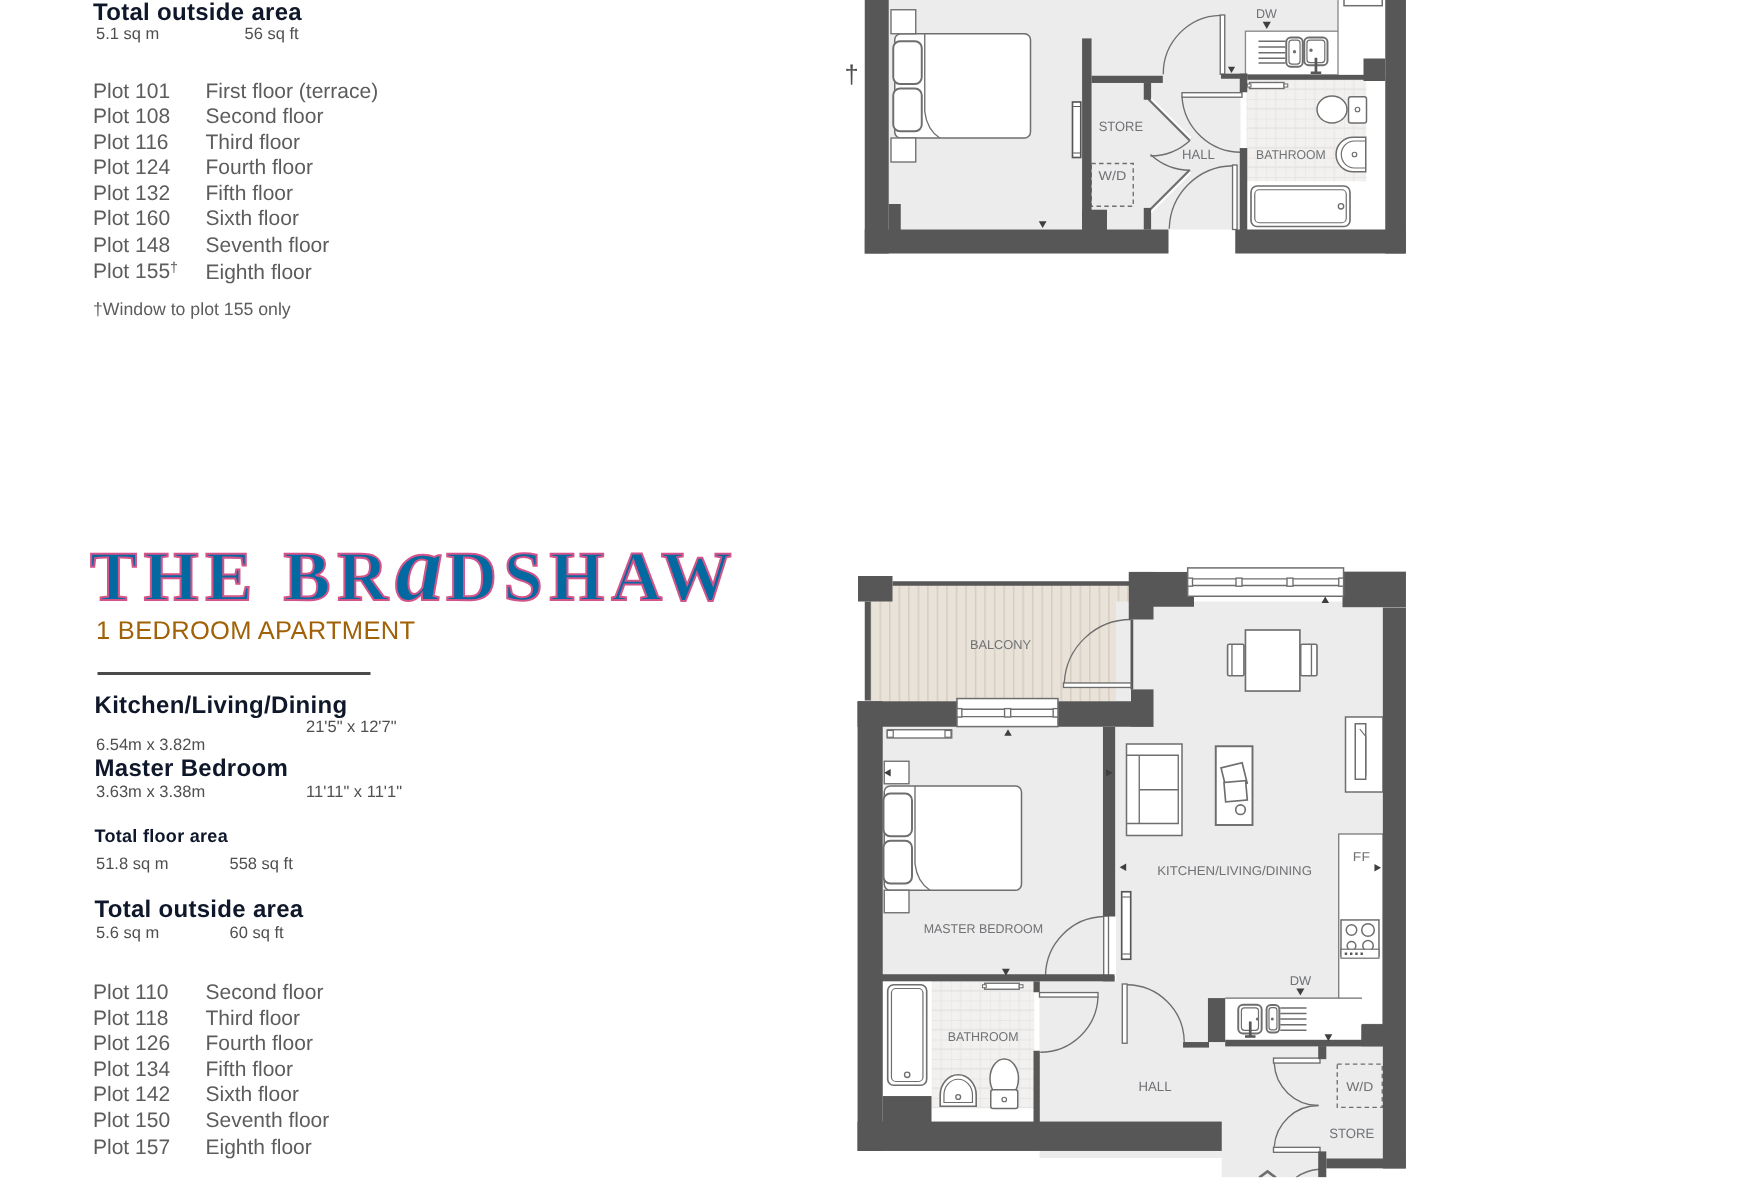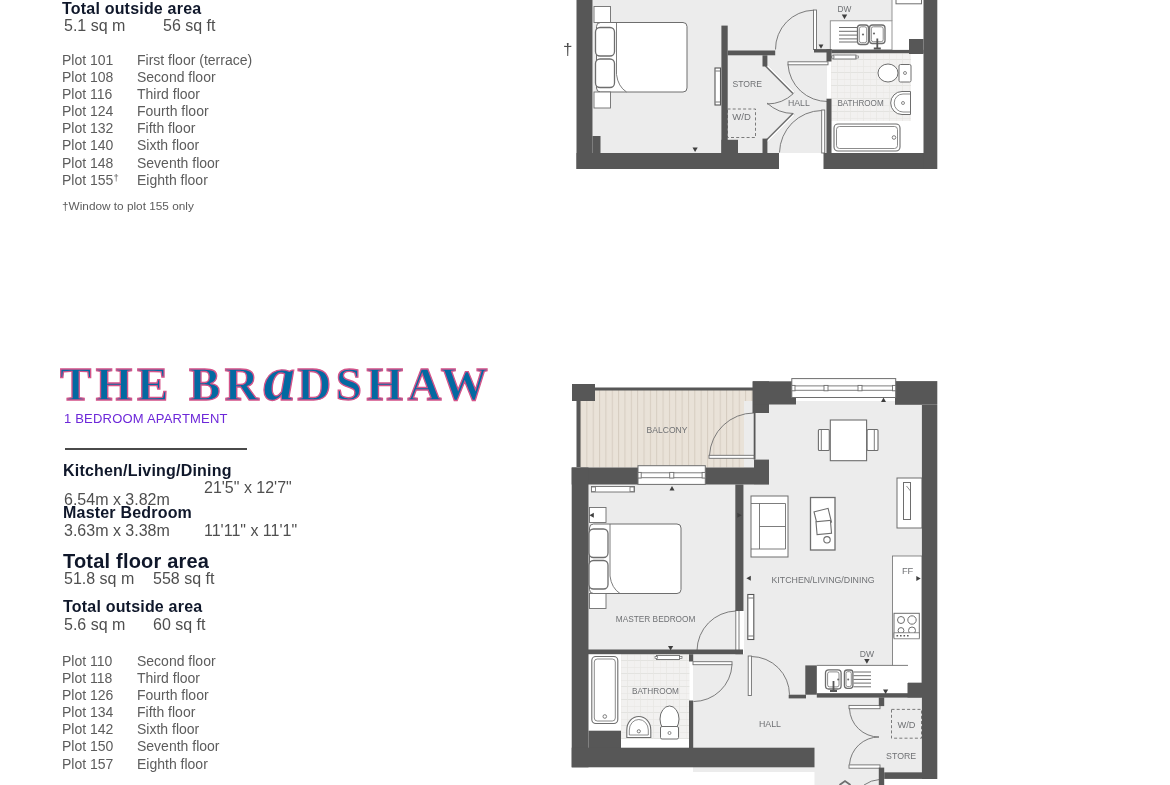--- a/index.html
+++ b/index.html
@@ -1,20 +1,20 @@
 <!DOCTYPE html>
 <html><head>
 <meta charset="utf-8">
 <style>
   html,body{margin:0;padding:0;}
   body{width:1170px;height:785px;position:relative;background:#ffffff;overflow:hidden;
        font-family:"Liberation Sans", sans-serif;}
   .abs{position:absolute;}
   .hdr{font-weight:bold;color:#0f172a;font-size:14px;letter-spacing:0.2px;}
-  .val{color:#4f4f4f;font-size:16px;}
+  .val{color:#4f4f4f;font-size:11px;}
   .plot{color:#5c5c5c;font-size:14px;}
   td{padding:0;}
   svg text{font-family:"Liberation Sans", sans-serif;fill:#6f7174;}
 </style>
 </head>
 <body>
 
 <div class="abs" style="left:62px;top:-0.5px;">
 
   <div class="hdr" style="font-size:16px;">Total outside area</div>
@@ -40,56 +40,56 @@
         </tr>
     <tr>
           <td>Plot 124</td>
           <td>Fourth floor</td>
         </tr>
     <tr>
           <td>Plot 132</td>
           <td>Fifth floor</td>
         </tr>
     <tr>
-          <td>Plot 140</td>
+          <td>Plot 160</td>
           <td>Sixth floor</td>
         </tr>
     <tr>
           <td>Plot 148</td>
           <td>Seventh floor</td>
         </tr>
     <tr>
           <td>Plot 155<span style="font-size:9.5px;position:relative;top:-4px;">†</span></td>
           <td>Eighth floor</td>
         </tr>
   </tbody>
     </table>
 </div>
 
 <div class="abs plot" style="left:62px;top:198.5px;font-size:11.8px;color:#5c5c5c;">†Window to plot 155 only</div>
 
 <div class="abs" style="left:563px;top:40px;font-size:17px;color:#4f4f4f;">†</div>
 
 <div class="abs" style="left:60px;top:342.2px;font-family:'Liberation Serif',serif;font-weight:bold;font-size:47px;color:#0369a1;-webkit-text-stroke:1.35px #d4548a;letter-spacing:4.5px;white-space:nowrap;">THE BR<span style="font-size:64px;font-style:italic;letter-spacing:2px;vertical-align:baseline;">a</span>DSHAW</div>
 
-<div class="abs" style="left:64px;top:411px;font-size:13px;color:#6d28d9;letter-spacing:0.2px;">1 BEDROOM APARTMENT</div>
+<div class="abs" style="left:64px;top:411px;font-size:17px;color:#a16207;letter-spacing:0.2px;">1 BEDROOM APARTMENT</div>
 
 <div class="abs" style="left:65px;top:448px;width:182px;height:2.4px;background:#4a4a4a;"></div>
 
 <div class="abs hdr" style="left:63px;top:461.5px;font-size:16px;">Kitchen/Living/Dining</div>
 
 <div class="abs val" style="left:64px;top:479px;margin-top:12px;">6.54m x 3.82m</div>
 <div class="abs val" style="left:204px;top:479px;">21'5" x 12'7"</div>
 
 <div class="abs hdr" style="left:63px;top:503.5px;font-size:16px;">Master Bedroom</div>
 
 <div class="abs val" style="left:64px;top:522px;">3.63m x 3.38m</div>
 <div class="abs val" style="left:204px;top:522px;">11'11" x 11'1"</div>
 
-<div class="abs hdr" style="left:63px;top:549.5px;font-size:20px;">Total floor area</div>
+<div class="abs hdr" style="left:63px;top:549.5px;font-size:12px;">Total floor area</div>
 
 <div class="abs val" style="left:64px;top:570px;text-align:center;">51.8 sq m</div>
 <div class="abs val" style="left:153px;top:570px;">558 sq ft</div>
 
 <div class="abs hdr" style="left:63px;top:597.5px;font-size:16px;">Total outside area</div>
 
 <div class="abs val" style="left:64px;top:616px;">5.6 sq m</div>
 <div class="abs val" style="left:153px;top:616px;">60 sq ft</div>
 
 <div class="abs" style="left:62px;top:653px;">

